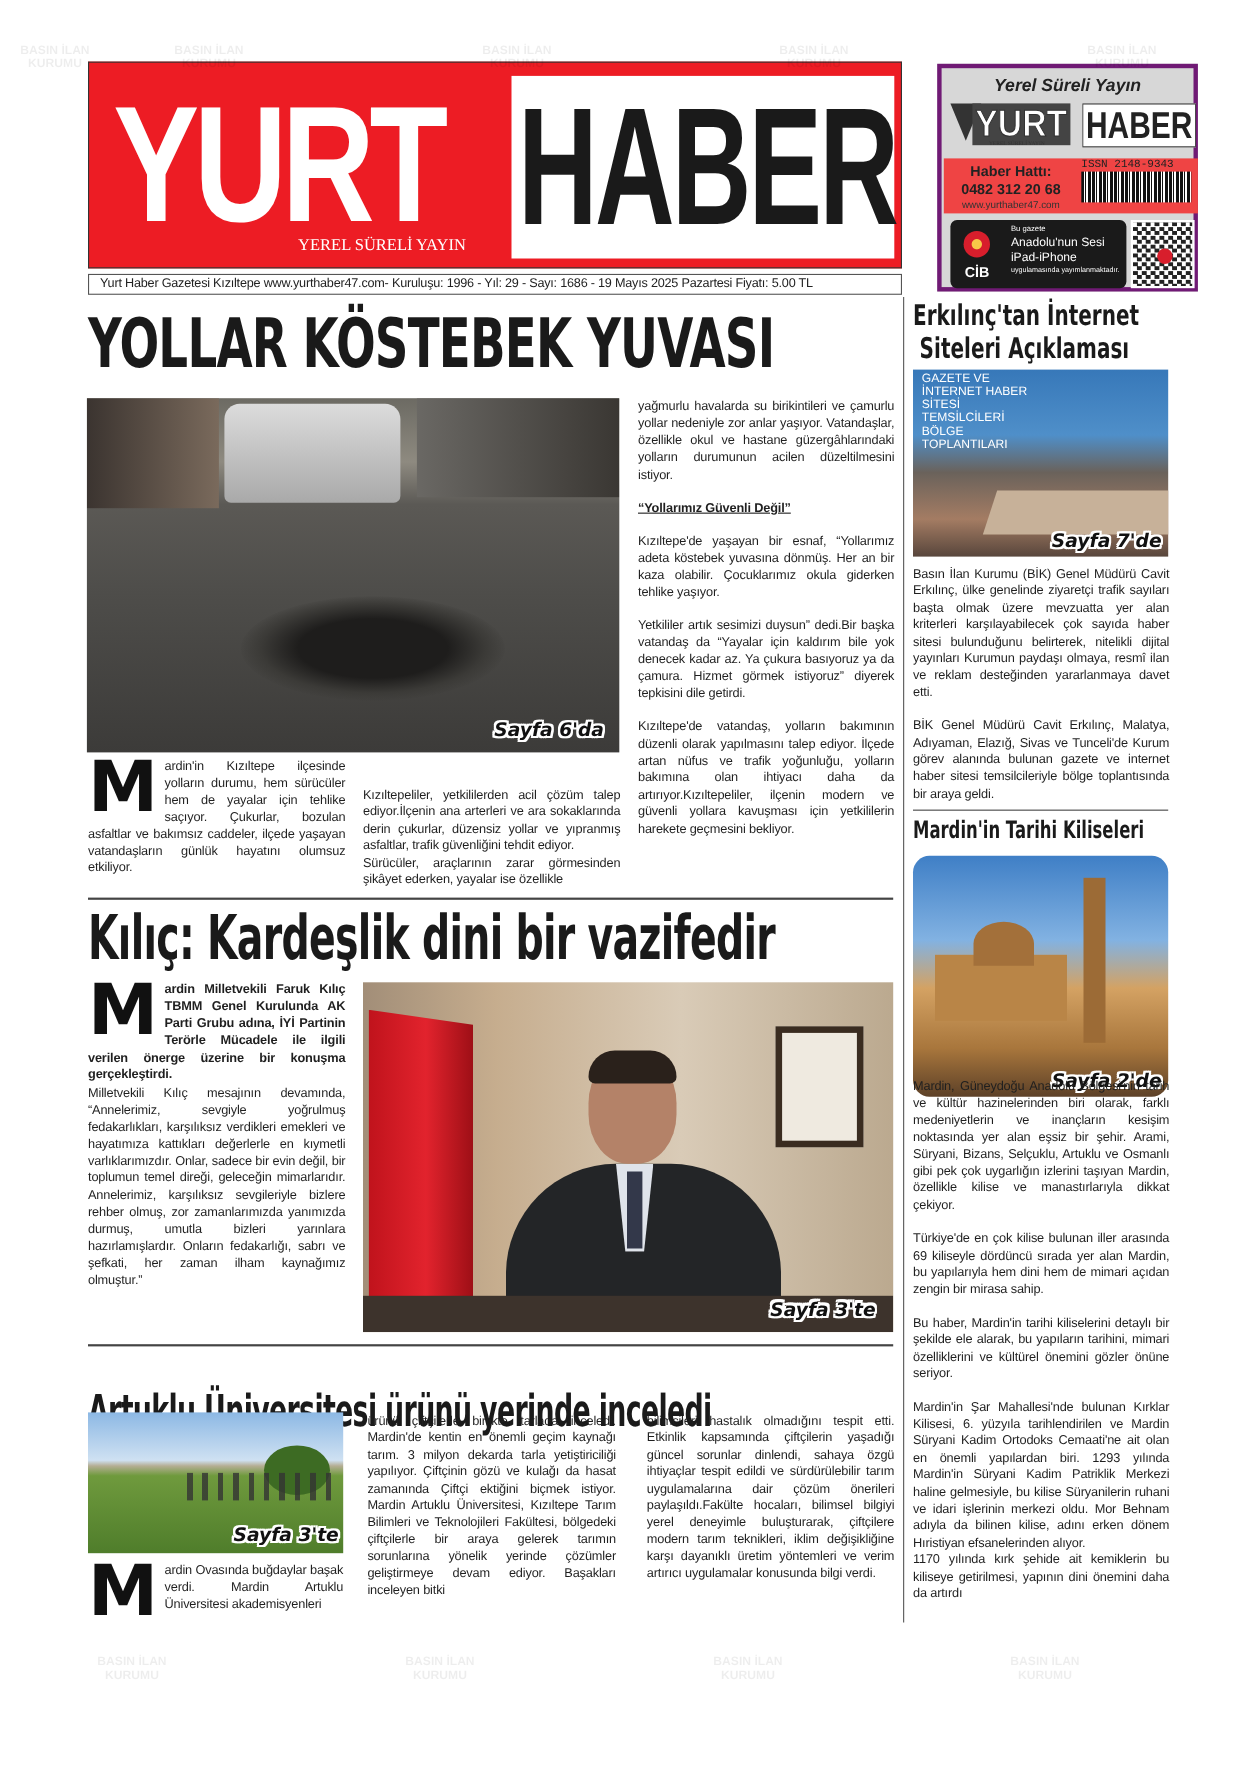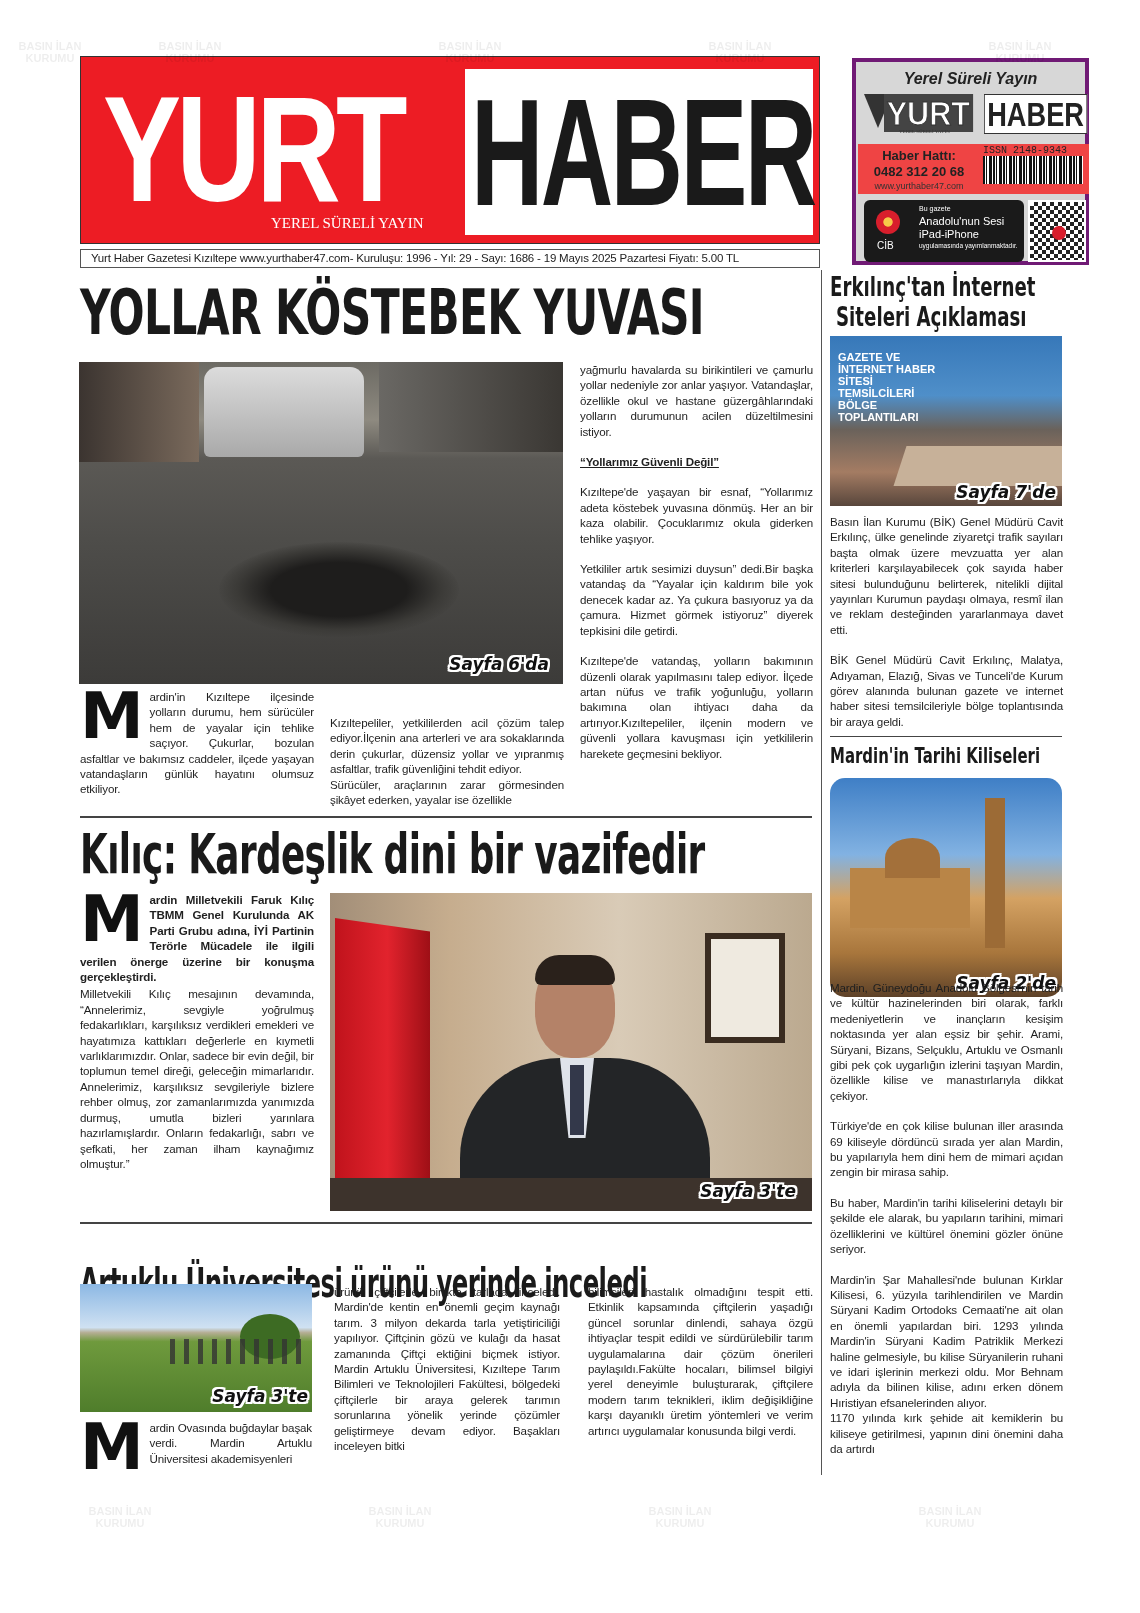--- a/index.html
+++ b/index.html
@@ -26,21 +26,21 @@
   #sb-logo-sub { left: 35px; top: 35px; font-size: 5px; font-family: "Liberation Serif", serif; color: #333; }
   #sb-mid { left: 2px; top: 82px; width: 231px; height: 50px; background: #ef4444; }
   #sb-hotline-label { left: 6px; top: 4px; font-weight: bold; font-size: 13px; color: #222; width: 110px; text-align: center; }
   #sb-hotline { left: 6px; top: 20px; font-weight: bold; font-size: 13px; color: #222; width: 110px; text-align: center; }
   #sb-site { left: 6px; top: 37px; font-size: 9px; color: #333; width: 110px; text-align: center; }
   #sb-issn { left: 125px; top: 1px; font-family: "Liberation Mono", monospace; font-size: 10px; color: #222; }
   #sb-barcode { left: 125px; top: 12px; width: 100px; height: 28px;
     background: repeating-linear-gradient(90deg, #111 0 2px, #fff 2px 3px, #111 3px 4px, #fff 4px 6px, #111 6px 9px, #fff 9px 10px); }
   #sb-cib { left: 8px; top: 138px; width: 160px; height: 62px; background: #1a1a1a; border-radius: 6px; color: #fff; }
   #sb-cib-emblem { left: 12px; top: 10px; width: 24px; height: 24px; border-radius: 50%; background: radial-gradient(circle, #f7c948 0 25%, #d81e2c 30% 100%); }
-  #sb-cib-label { left: 13px; top: 40px; font-size: 10px; font-weight: normal; }
+  #sb-cib-label { left: 13px; top: 40px; font-size: 13px; font-weight: bold; }
   #sb-cib-t1 { left: 55px; top: 5px; font-size: 7px; }
   #sb-cib-t2 { left: 55px; top: 15px; font-size: 11px; }
   #sb-cib-t3 { left: 55px; top: 28px; font-size: 11px; }
   #sb-cib-t4 { left: 55px; top: 42px; font-size: 6.5px; line-height: 7px; width: 100px; }
   #sb-qr { left: 172px; top: 138px; width: 58px; height: 62px; background:
     repeating-conic-gradient(#222 0 25%, #fff 0 50%) 0 0/8px 8px; border: 2px solid #fff; }
   #sb-qr-dot { left: 22px; top: 24px; width: 14px; height: 14px; border-radius: 50%; background: #d81e2c; }
 
   
   .headline { font-family: "DejaVu Sans", sans-serif; font-weight: bold; color: #1a1a1a; white-space: nowrap; transform-origin: left top; letter-spacing: -1px; }
@@ -56,21 +56,21 @@
 
   #photo-road { left: 79px; top: 362px; width: 484px; height: 322px;
     background: linear-gradient(180deg, #6c6a63 0%, #8e8a80 18%, #5b5955 30%, #4e4d4a 55%, #3c3b39 100%); }
   #road-car { left: 125px; top: 5px; width: 160px; height: 90px; background: linear-gradient(180deg,#dcdcdc,#a9a9a9); border-radius: 14px 14px 6px 6px; }
   #road-hole { left: 140px; top: 180px; width: 240px; height: 95px; border-radius: 50%; background: radial-gradient(ellipse, #1e1d1c 0 40%, #3b3a37 60%, transparent 72%); }
   #road-left { left: 0; top: 0; width: 120px; height: 100px; background: linear-gradient(90deg,#3b3430,#7a6a5c); }
   #road-right { left: 300px; top: 0; width: 184px; height: 90px; background: linear-gradient(90deg,#6a6864,#3a3733); }
 
   #photo-meeting { left: 830px; top: 336px; width: 232px; height: 170px;
     background: linear-gradient(180deg, #3778b9 0%, #4f8fc9 35%, #6a625b 55%, #a47c63 80%, #58463c 100%); }
-  #meet-text1 { left: 8px; top: 15px; color: #fff; font-size: 11px; font-weight: bold; line-height: 12px; }
+  #meet-text1 { left: 8px; top: 2px; color: #fff; font-size: 11px; font-weight: normal; line-height: 12px; }
   #meet-table { left: 70px; top: 110px; width: 170px; height: 40px; background: #c7b199; transform: skewX(-18deg); }
 
   #photo-church { left: 830px; top: 778px; width: 232px; height: 219px;
     background: linear-gradient(180deg, #3f7fc6 0%, #82b2e2 35%, #d4a263 55%, #a8763c 80%, #5d4128 100%); border-radius: 15px; }
   #church-tower { left: 155px; top: 20px; width: 20px; height: 150px; background: #9c6b36; }
   #church-building { left: 20px; top: 90px; width: 120px; height: 60px; background: #b98547; }
   #church-dome { left: 55px; top: 60px; width: 55px; height: 40px; background: #a3703a; border-radius: 50% 50% 0 0; }
 
   #photo-mp { left: 330px; top: 893px; width: 482px; height: 318px;
     background: linear-gradient(90deg, #a28e78 0%, #c6ad8e 25%, #d9cbb7 60%, #bba98f 100%); }

